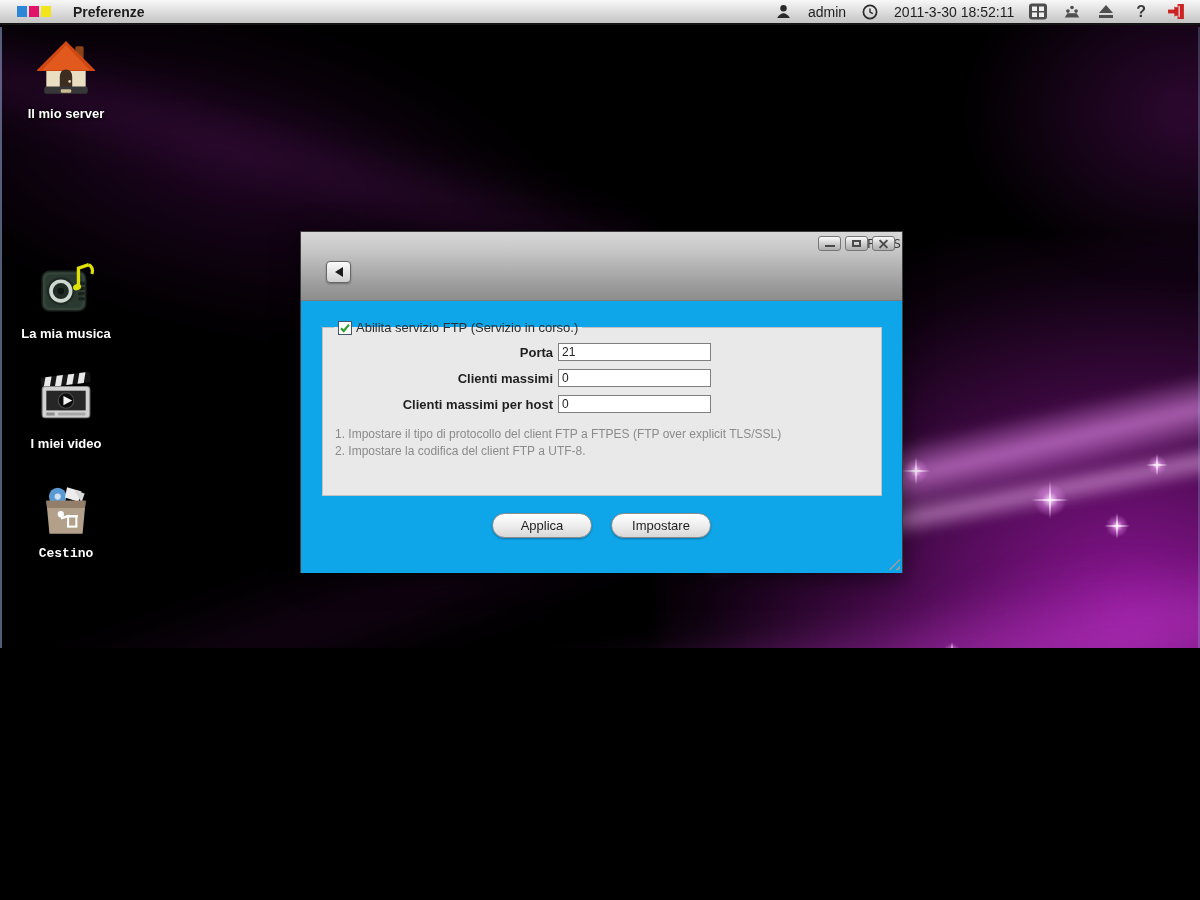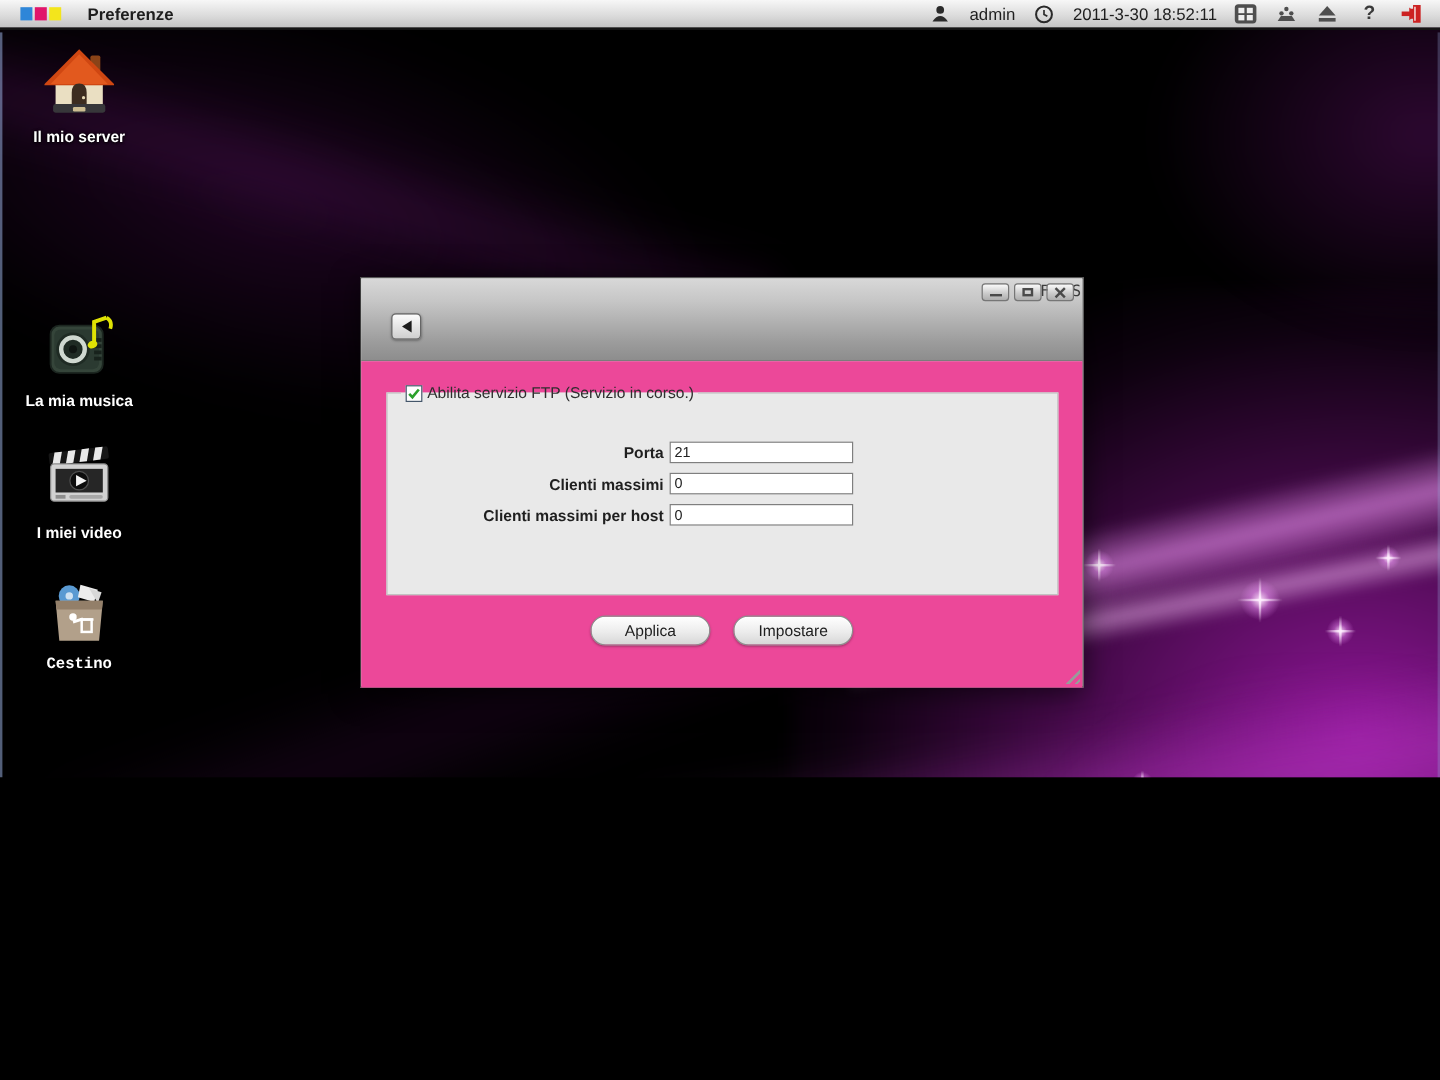--- a/index.html
+++ b/index.html
@@ -68,27 +68,27 @@
     background:linear-gradient(#fbfbfb, #c9c9c9 60%, #aeaeae); position:relative; cursor:pointer; }
   .wbtn .g-min { position:absolute; left:6px; bottom:3px; width:10px; height:2px; background:#4a4a4a; }
   .wbtn .g-max { position:absolute; left:6px; top:3px; width:9px; height:7px; border:2px solid #4a4a4a; background:transparent; }
   .wbtn .g-x1, .wbtn .g-x2 { position:absolute; left:5px; top:6px; width:11px; height:2px; background:#4a4a4a; }
   .wbtn .g-x1 { transform:rotate(45deg); } .wbtn .g-x2 { transform:rotate(-45deg); }
   .back-btn { position:absolute; left:25px; top:29px; width:25px; height:22px;
     border:1px solid #666; border-radius:4px; background:linear-gradient(#fcfcfc, #cfcfcf);
     display:flex; align-items:center; justify-content:center; cursor:pointer;
     box-shadow:0 1px 2px rgba(0,0,0,.3); }
   .back-tri { width:0; height:0; border-top:5px solid transparent; border-bottom:5px solid transparent; border-right:8px solid #1c1c1c; }
-  .dlg-content { position:absolute; left:0; top:69px; width:100%; height:272px; background:#ec4899; }
+  .dlg-content { position:absolute; left:0; top:69px; width:100%; height:272px; background:#0ea5e9; }
   .ftp-fieldset { position:absolute; left:21px; top:19px; width:560px; height:176px;
     border:1px solid #c2c2c2; background:#e9e9e9; }
   .ftp-legend { margin-left:11px; padding:0 4px; display:flex; align-items:center; gap:4px;
     font-size:13px; color:#2e2e2e; }
   .checkbox { width:14px; height:14px; background:#fff; border:1px solid #44566a; display:flex; align-items:center; justify-content:center; cursor:pointer; }
-  .form-rows { margin-top:29px; }
+  .form-rows { margin-top:4px; }
   .frow { display:flex; align-items:center; height:26px; }
   .flabel { width:230px; text-align:right; margin-right:5px; font-size:13px; font-weight:bold; color:#1f1f1f; }
   .frow input { width:153px; height:18px; border:1px solid #7f7f7f; background:#fff;
     font-family:"Liberation Sans", sans-serif; font-size:12px; padding:1px 3px; color:#222; }
   .notes { margin:9px 0 0 12px; font-size:12px; color:#8b8b8b; line-height:17px; }
   .btn-row { position:absolute; left:0; top:212px; width:100%; display:flex; justify-content:center; gap:19px; }
   .pill-btn { width:100px; height:25px; border:1px solid #8d8d8d; border-radius:13px;
     background:linear-gradient(#ffffff, #ececec 55%, #d7d7d7);
     font-family:"Liberation Sans", sans-serif; font-size:13px; color:#1e1e1e; cursor:pointer;
     box-shadow:inset 0 1px 0 #fff, 0 1px 2px rgba(0,0,0,.3); }
@@ -311,20 +311,24 @@
           </div>
           <div class="frow">
             <span class="flabel">Clienti massimi</span>
             <input type="text" value="0" style="">
           </div>
           <div class="frow">
             <span class="flabel">Clienti massimi per host</span>
             <input type="text" value="0" style="">
           </div>
         </div>
+        <div class="notes">
+          <div>1. Impostare il tipo di protocollo del client FTP a FTPES (FTP over explicit TLS/SSL)</div>
+          <div>2. Impostare la codifica del client FTP a UTF-8.</div>
+        </div>
       </fieldset>
 
       <div class="btn-row">
         <button class="pill-btn">Applica</button>
         <button class="pill-btn">Impostare</button>
       </div>
     </div>
     <div class="resize-grip"></div>
   </div>
 

